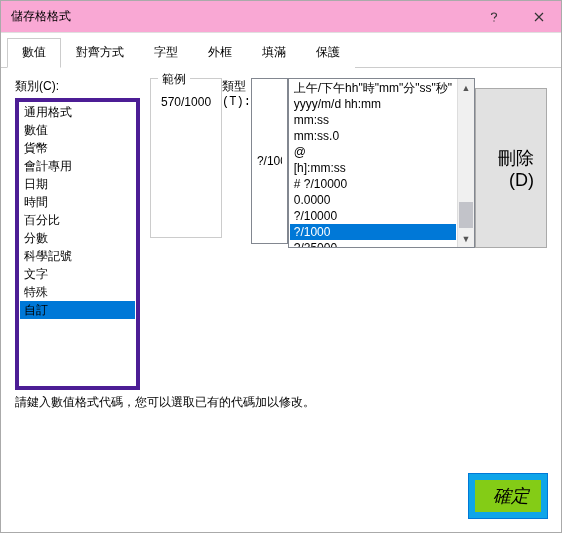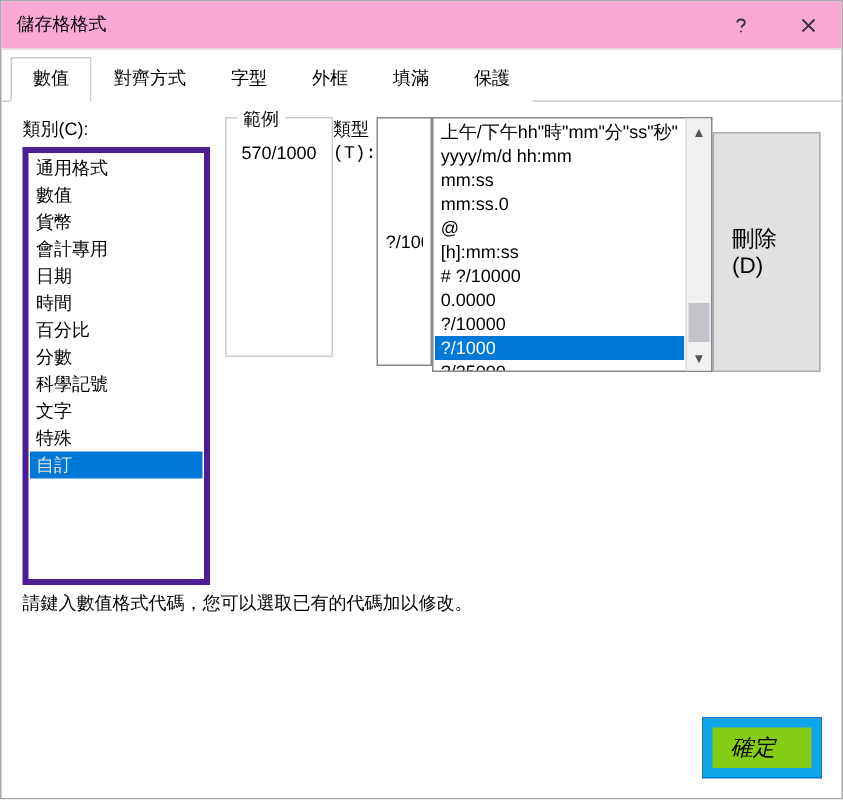--- a/index.html
+++ b/index.html
@@ -76,21 +76,21 @@
     background: #fff;
     overflow-y: auto;
     padding: 1px;
   }
   .category-item {
     padding: 1px 4px;
     line-height: 16px;
   }
   .category-item.selected {
     background: #0078d7;
-    color: #e5e5e5;
+    color: #000000;
   }
   .right-col {
     flex: 1;
     display: flex;
     flex-direction: row;
   }
   .sample-box {
     border: 1px solid #ccc;
     padding: 16px 10px 10px;
     position: relative;
@@ -159,22 +159,22 @@
     display: flex;
     justify-content: flex-end;
     margin-top: 10px;
   }
   .btn {
     min-width: 72px;
     padding: 3px 12px;
     border: 1px solid #aaa;
     background: #e1e1e1;
     font-family: inherit;
-    font-size: 15px;
-    text-align: left;
+    font-size: 18px;
+    text-align: right;
   }
   .hint {
     margin-top: 4px;
   }
   .footer {
     display: flex;
     justify-content: flex-end;
     gap: 8px;
     padding: 14px;
     border-top: none;

